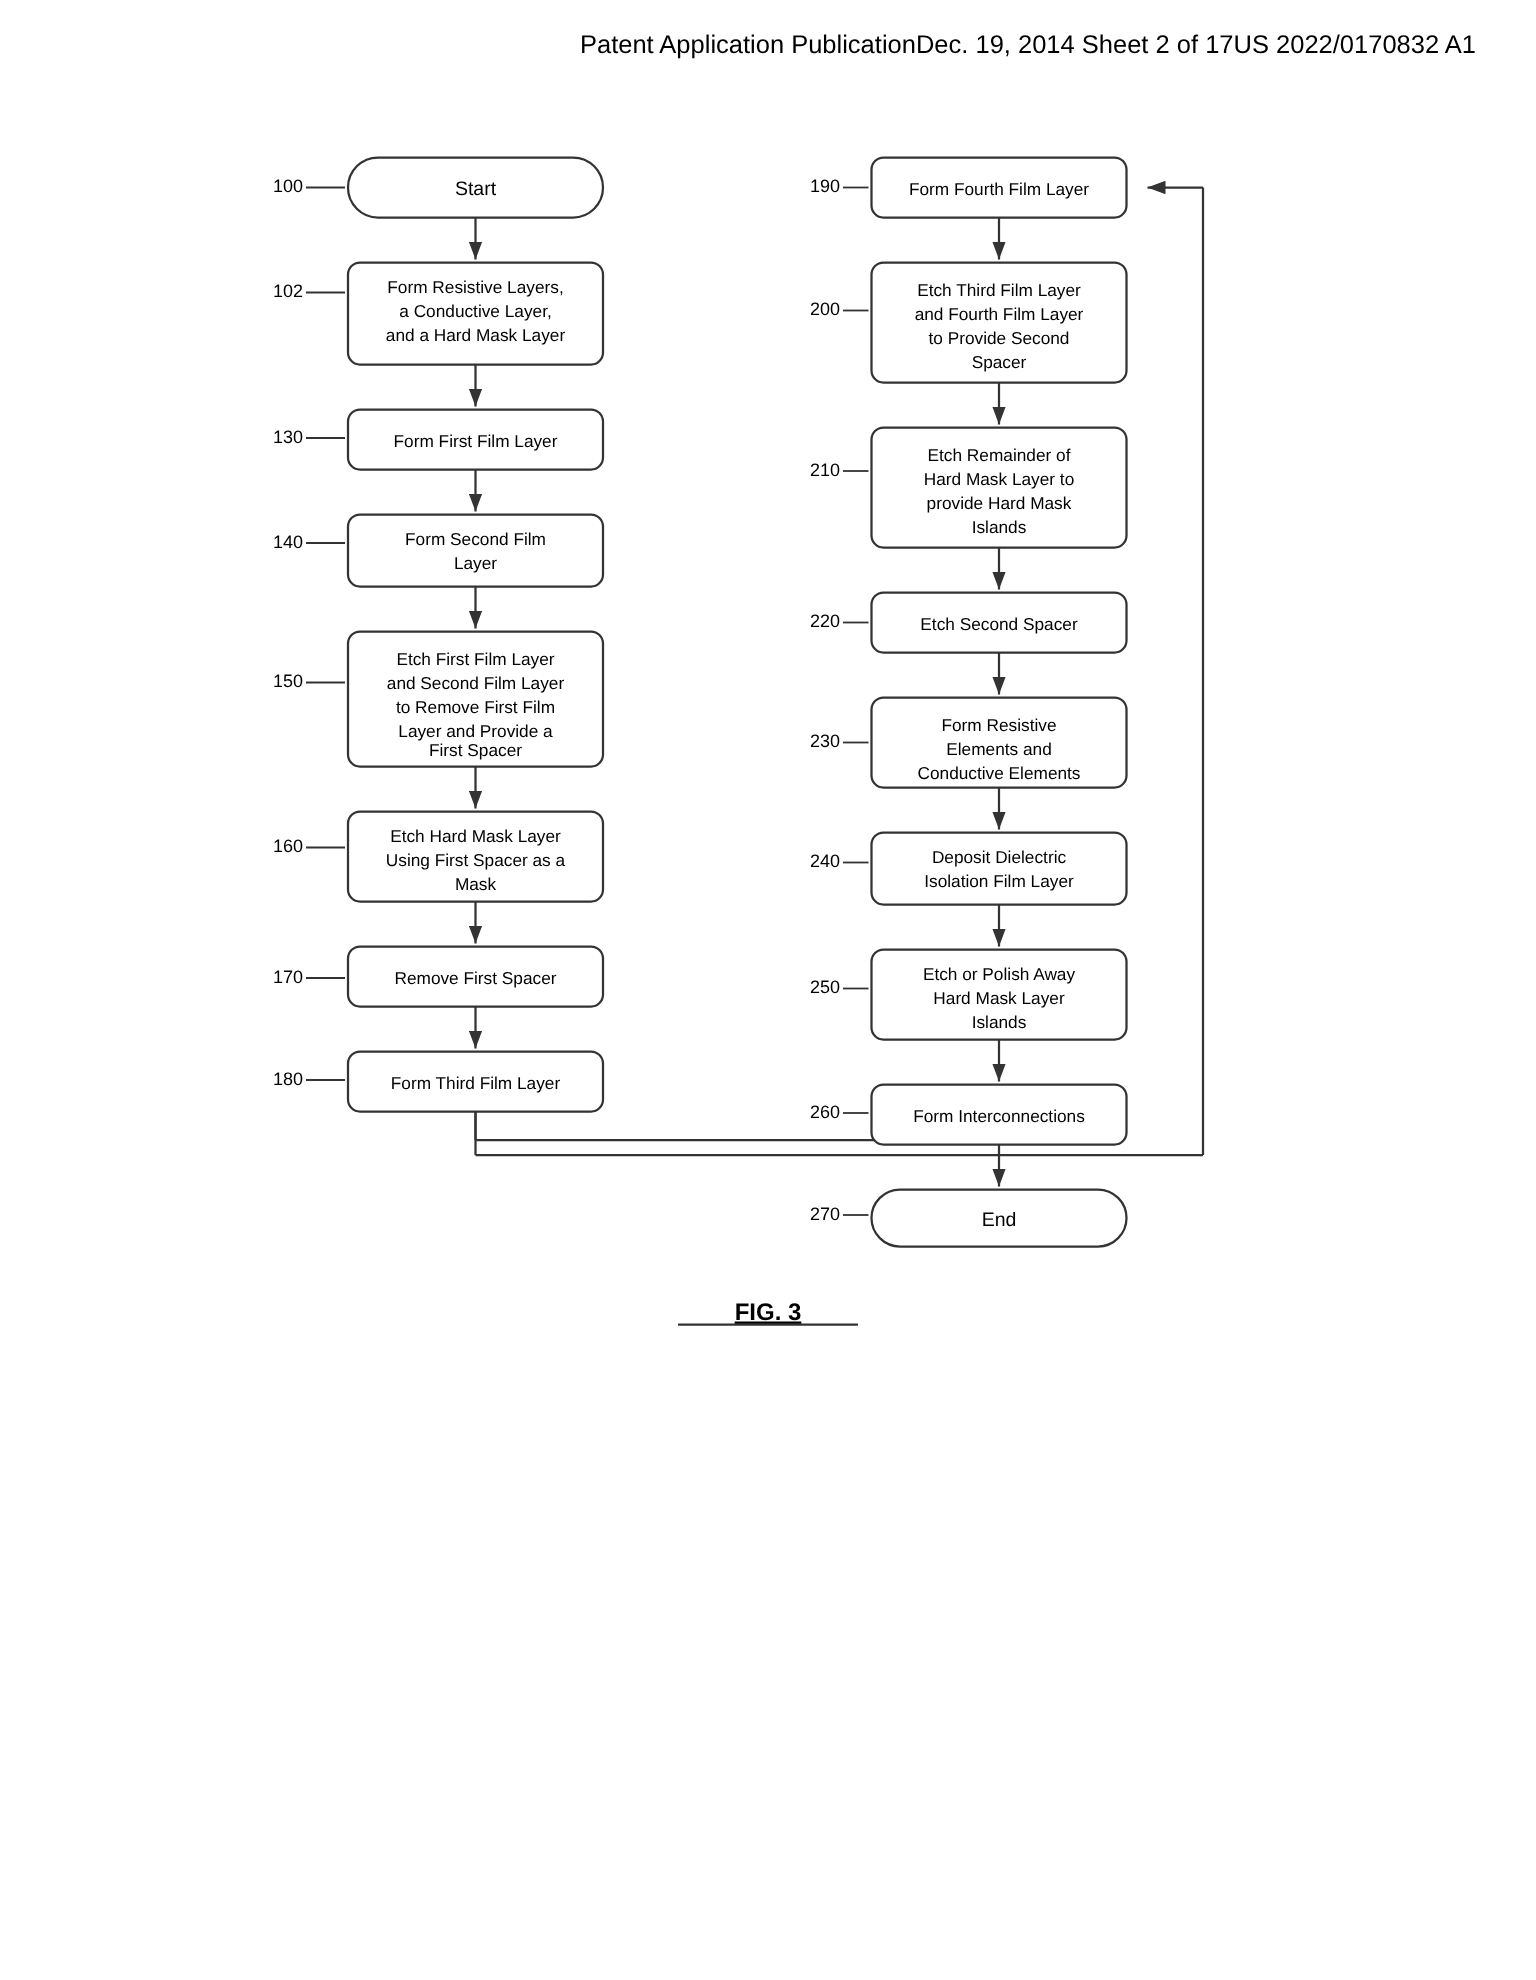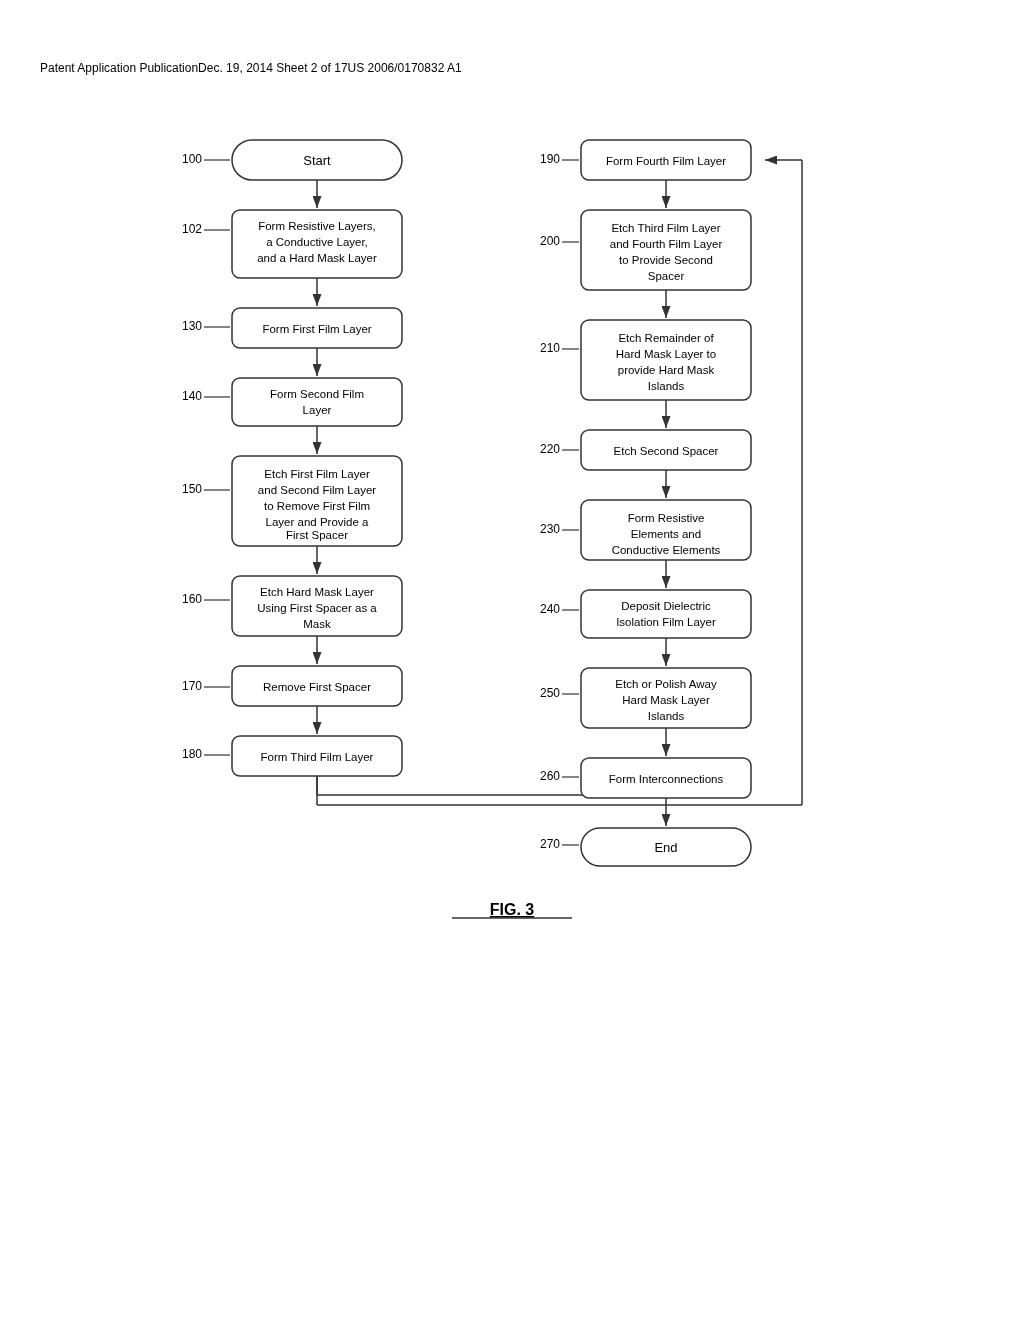--- a/index.html
+++ b/index.html
@@ -14,25 +14,24 @@
     .page {
       width: 1024px;
       min-height: 1320px;
       background: #fff;
       padding: 20px 40px;
       position: relative;
     }
 
     .header {
       display: flex;
-      justify-content: flex-start;
+      justify-content: flex-end;
       align-items: center;
       margin-bottom: 30px;
-      font-size: 12px;
-      margin-top: 41px;
+      font-size: 17px;
     }
 
     .diagram-area {
       display: flex;
       justify-content: center;
       padding: 10px 0;
       position: relative;
     }
 
     
@@ -41,21 +40,21 @@
       margin: 0 auto;
     }
   </style>
 </head>
 <body>
 
 <div class="page">
   <div class="header">
     <span>Patent Application Publication</span>
     <span>Dec. 19, 2014  Sheet 2 of 17</span>
-    <span>US 2006/0170832 A1</span>
+    <span>US 2022/0170832 A1</span>
   </div>
 
   <div class="diagram-area">
     <svg class="diagram-svg" width="860" height="1180" viewBox="0 0 860 1180">
 
       <defs>
         <marker id="arrowhead" markerWidth="8" markerHeight="6" refX="8" refY="3" orient="auto">
           <polygon points="0 0, 8 3, 0 6" fill="#333"></polygon>
         </marker>
       </defs>

